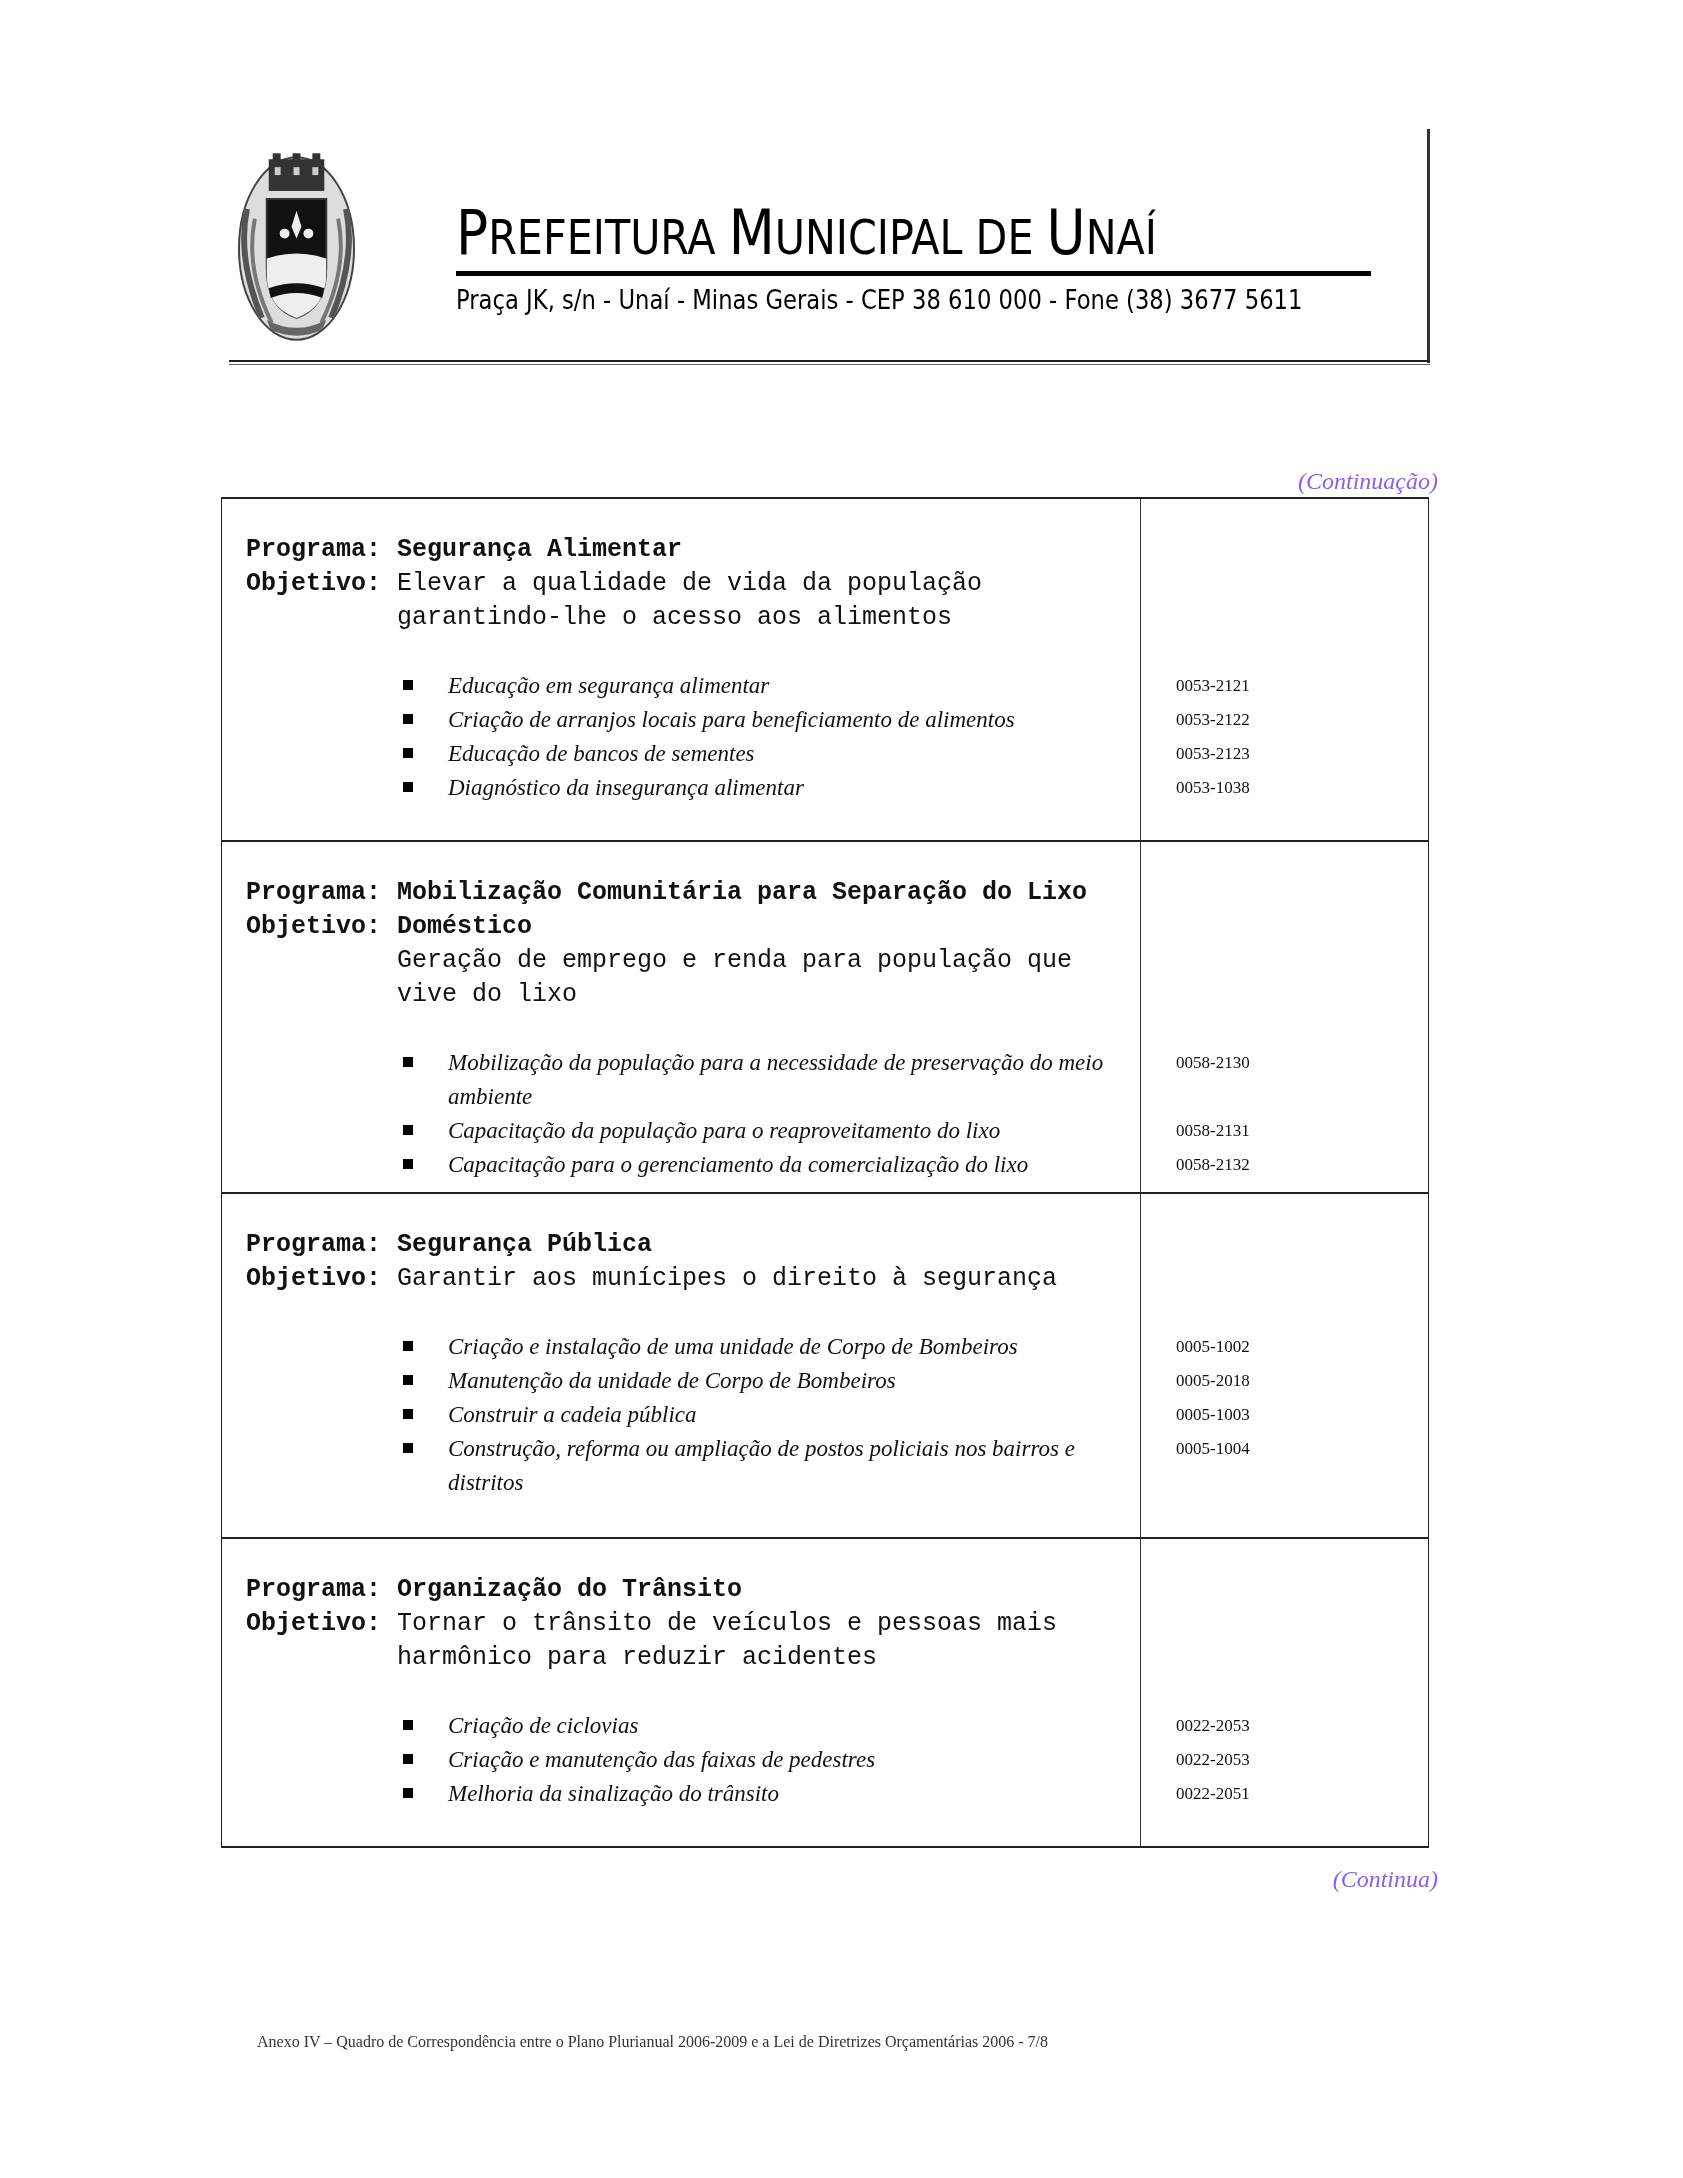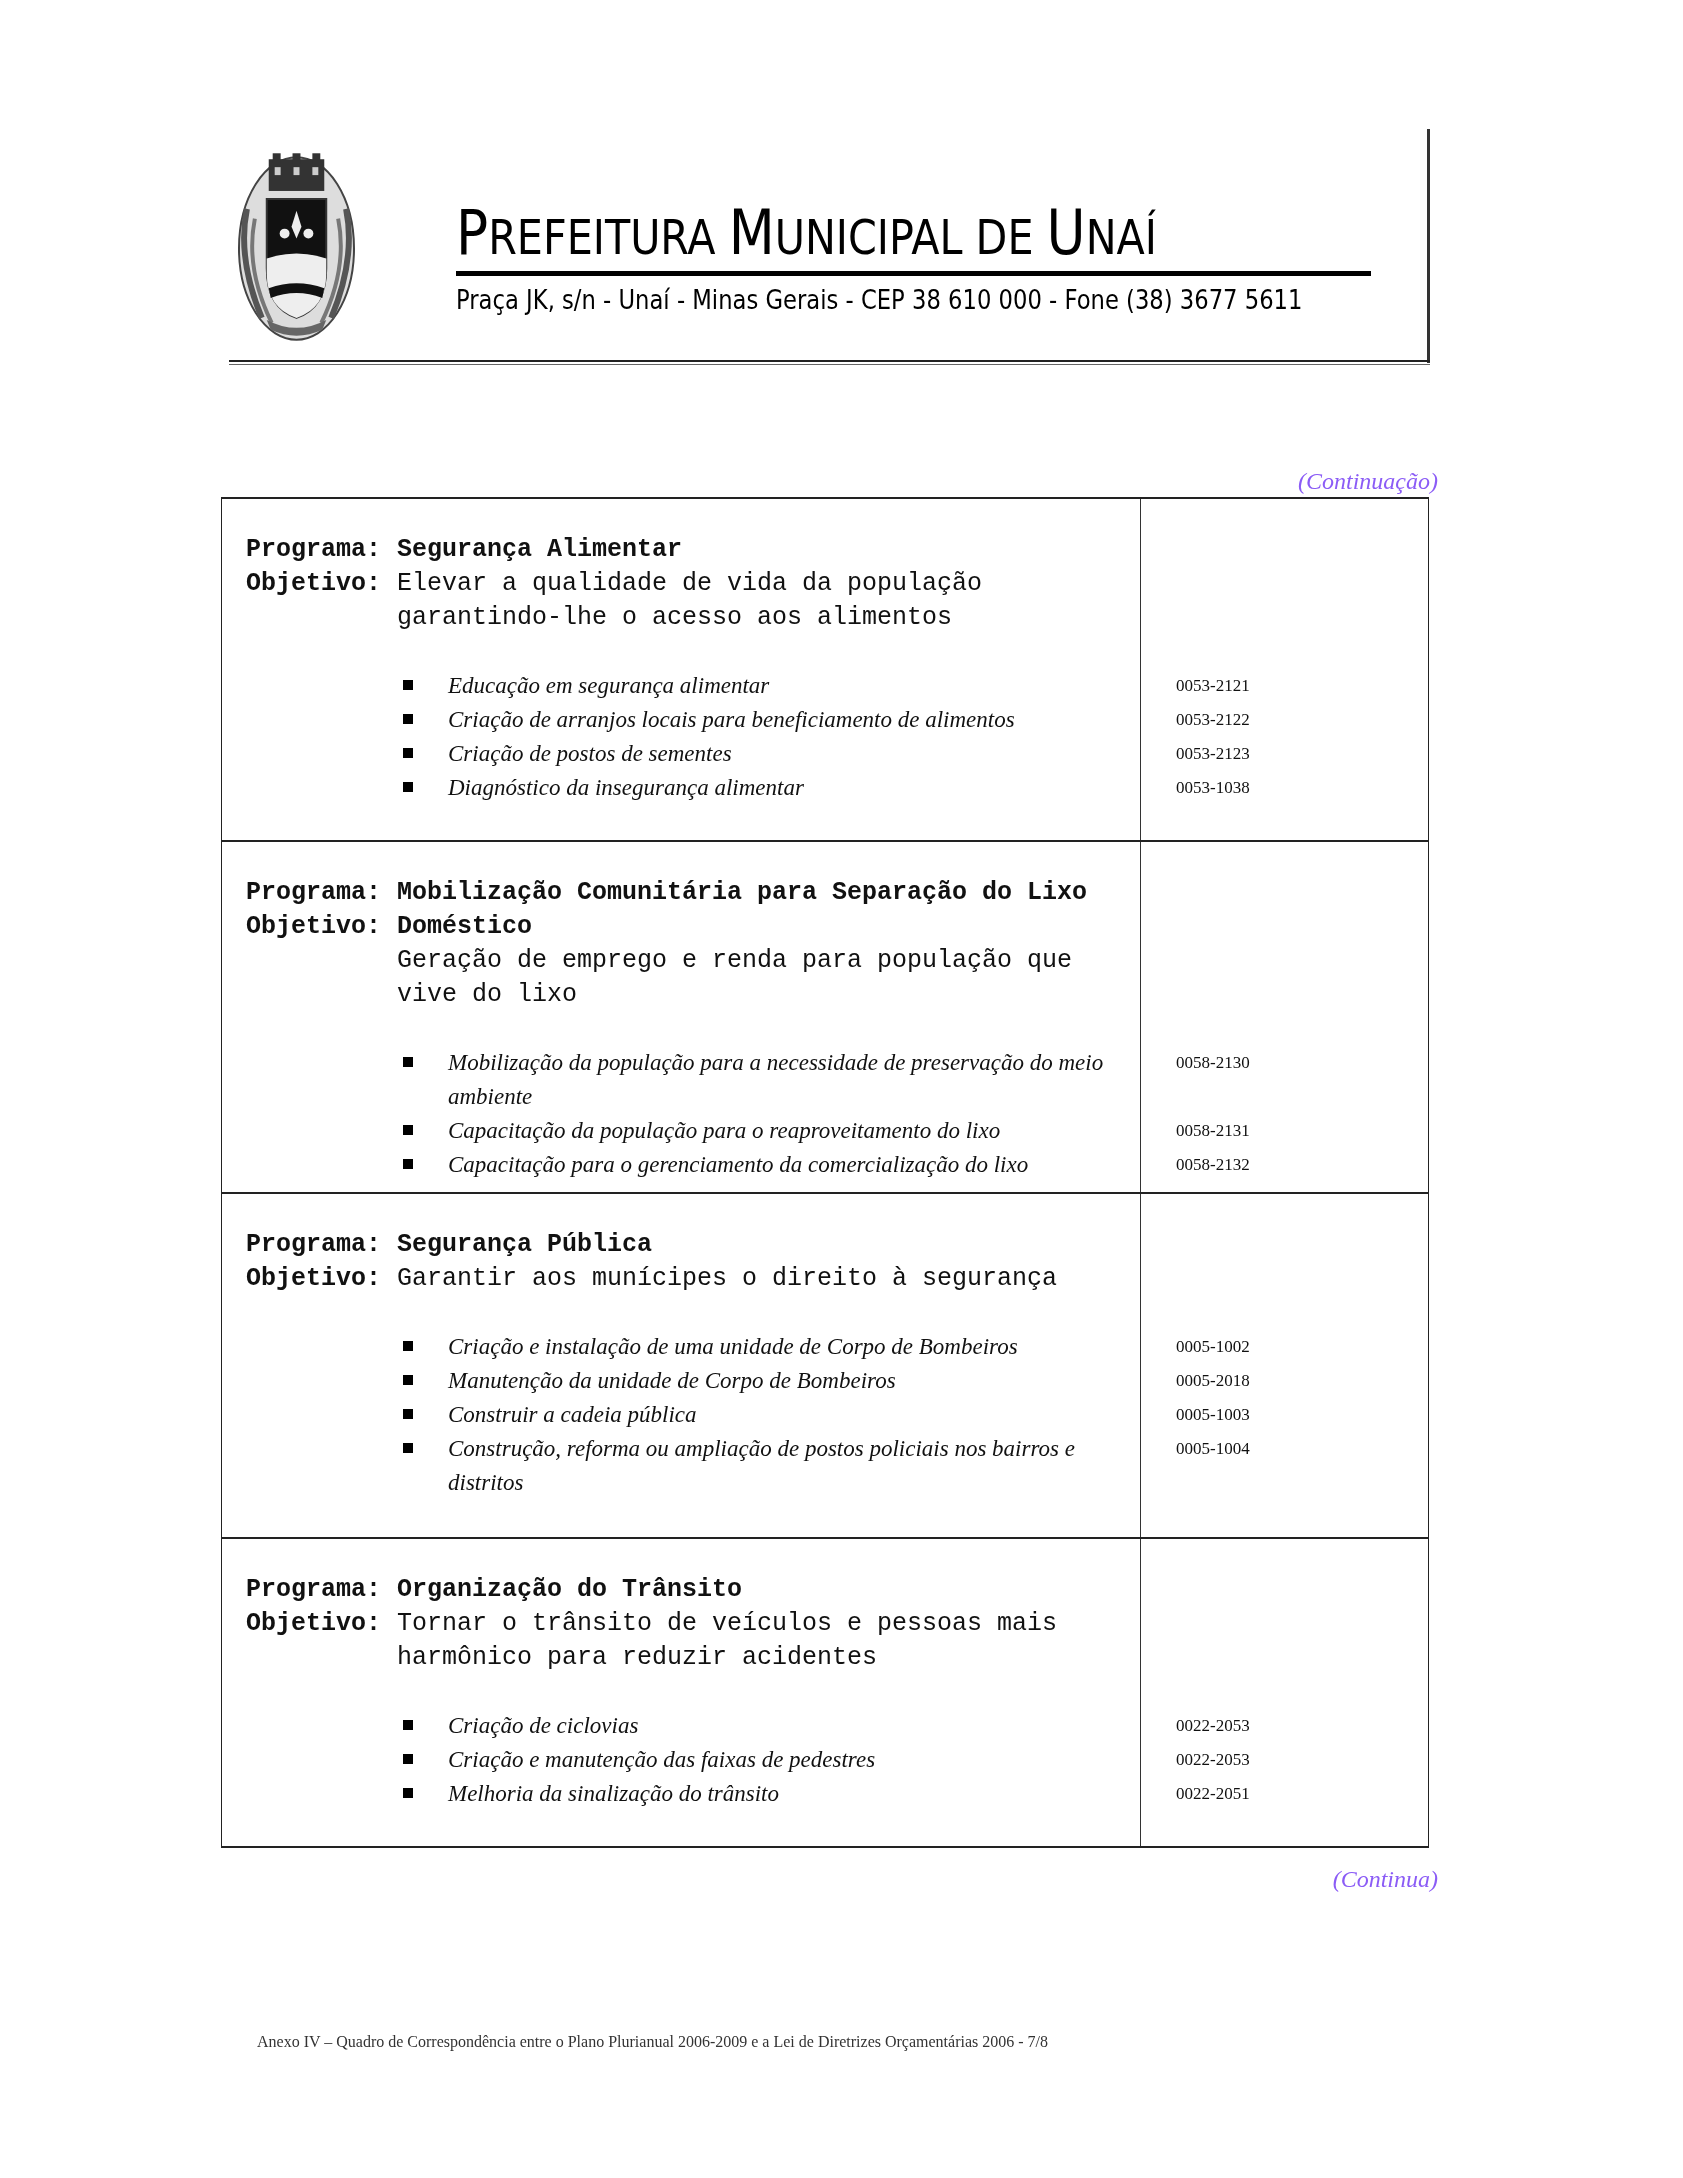--- a/index.html
+++ b/index.html
@@ -102,21 +102,21 @@
             <span class="item-text">Educação em segurança alimentar</span>
             <span class="code">0053-2121</span>
           </div>
         <div class="item">
             <span class="bullet"></span>
             <span class="item-text">Criação de arranjos locais para beneficiamento de alimentos</span>
             <span class="code">0053-2122</span>
           </div>
         <div class="item">
             <span class="bullet"></span>
-            <span class="item-text">Criação de postos de sementes</span>
+            <span class="item-text">Educação de bancos de sementes</span>
             <span class="code">0053-2123</span>
           </div>
         <div class="item">
             <span class="bullet"></span>
             <span class="item-text">Diagnóstico da insegurança alimentar</span>
             <span class="code">0053-1038</span>
           </div>
       </div>
     </div>
   </div>

